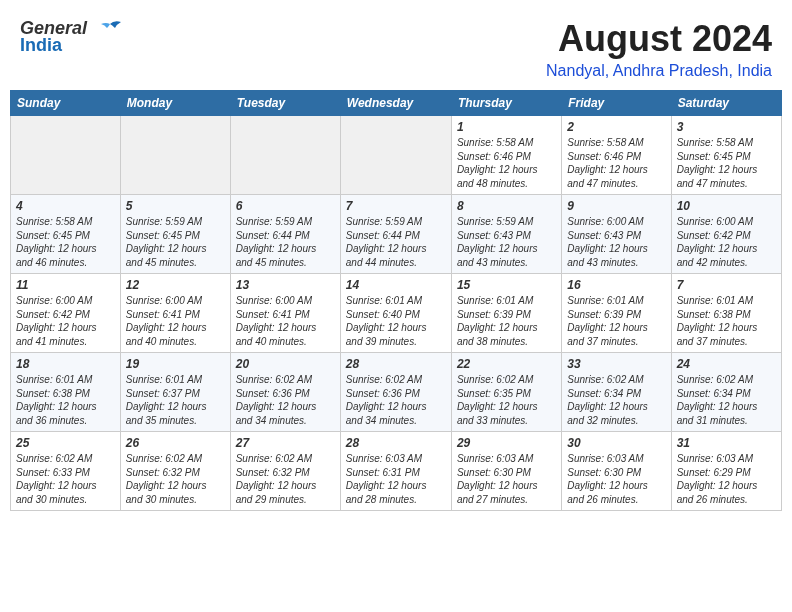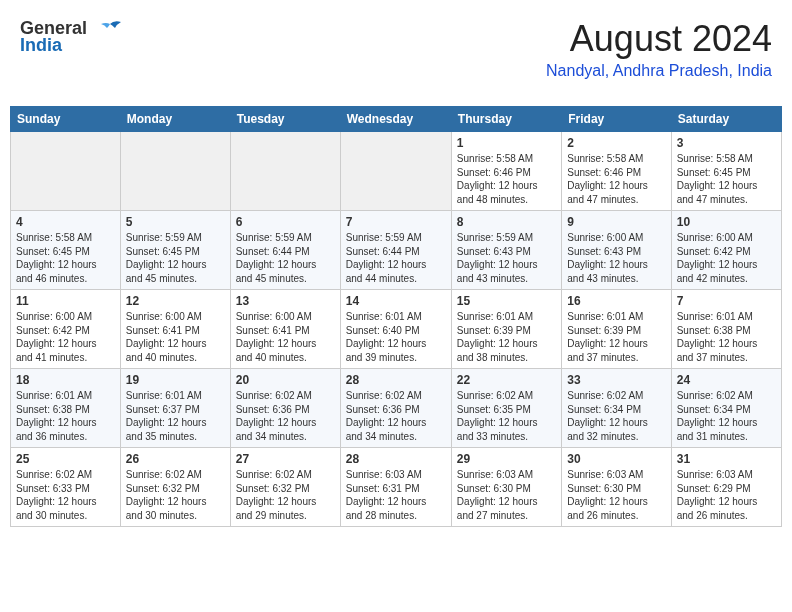--- a/index.html
+++ b/index.html
@@ -19,32 +19,33 @@
     .logo {
       display: flex;
       flex-direction: column;
       align-items: flex-start;
     }
     .title-block {
       text-align: right;
     }
     .month-title {
       font-size: 36px;
-      font-weight: normal;
+      font-weight: bold;
       color: #222;
     }
     .location-title {
       font-size: 16px;
       color: #1d4ed8;
       margin-top: 2px;
     }
     .calendar {
       width: 100%;
       border-collapse: collapse;
-      margin-top: 22px;
+      margin-top: 6px;
+      font-style: italic;
     }
     .calendar th {
       background-color: #2e6da4;
       color: #fff;
       font-size: 12px;
       font-weight: bold;
       text-align: left;
       padding: 5px 6px;
       border: 1px solid #2e6da4;
     }
@@ -77,21 +78,21 @@
     }
     tr:nth-child(even) td:not(.empty) {
       background: #f5f8fc;
     }
   </style>
 </head>
 <body>
 
 <div class="header">
   <div class="logo">
-    <div style="display:flex;align-items:center;gap:12px;">
+    <div style="display:flex;align-items:center;gap:12px;font-style:italic;">
       <span style="font-size:18px;font-weight:bold;color:#333;">General</span>
       <svg width="22" height="16" viewBox="0 0 22 16" style="margin-top:-2px;">
         <path d="M11 4 Q15 0 22 2 Q18 4 16 8 Q13 5 11 4Z" fill="#1a6bb5"></path>
         <path d="M11 4 Q7 2 2 4 Q6 5 8 8 Q10 6 11 4Z" fill="#4da3e8"></path>
       </svg>
     </div>
     <span style="font-size:18px;font-weight:bold;color:#1a6bb5;margin-top:-4px;">India</span>
   </div>
   <div class="title-block">
     <div class="month-title">August 2024</div>

